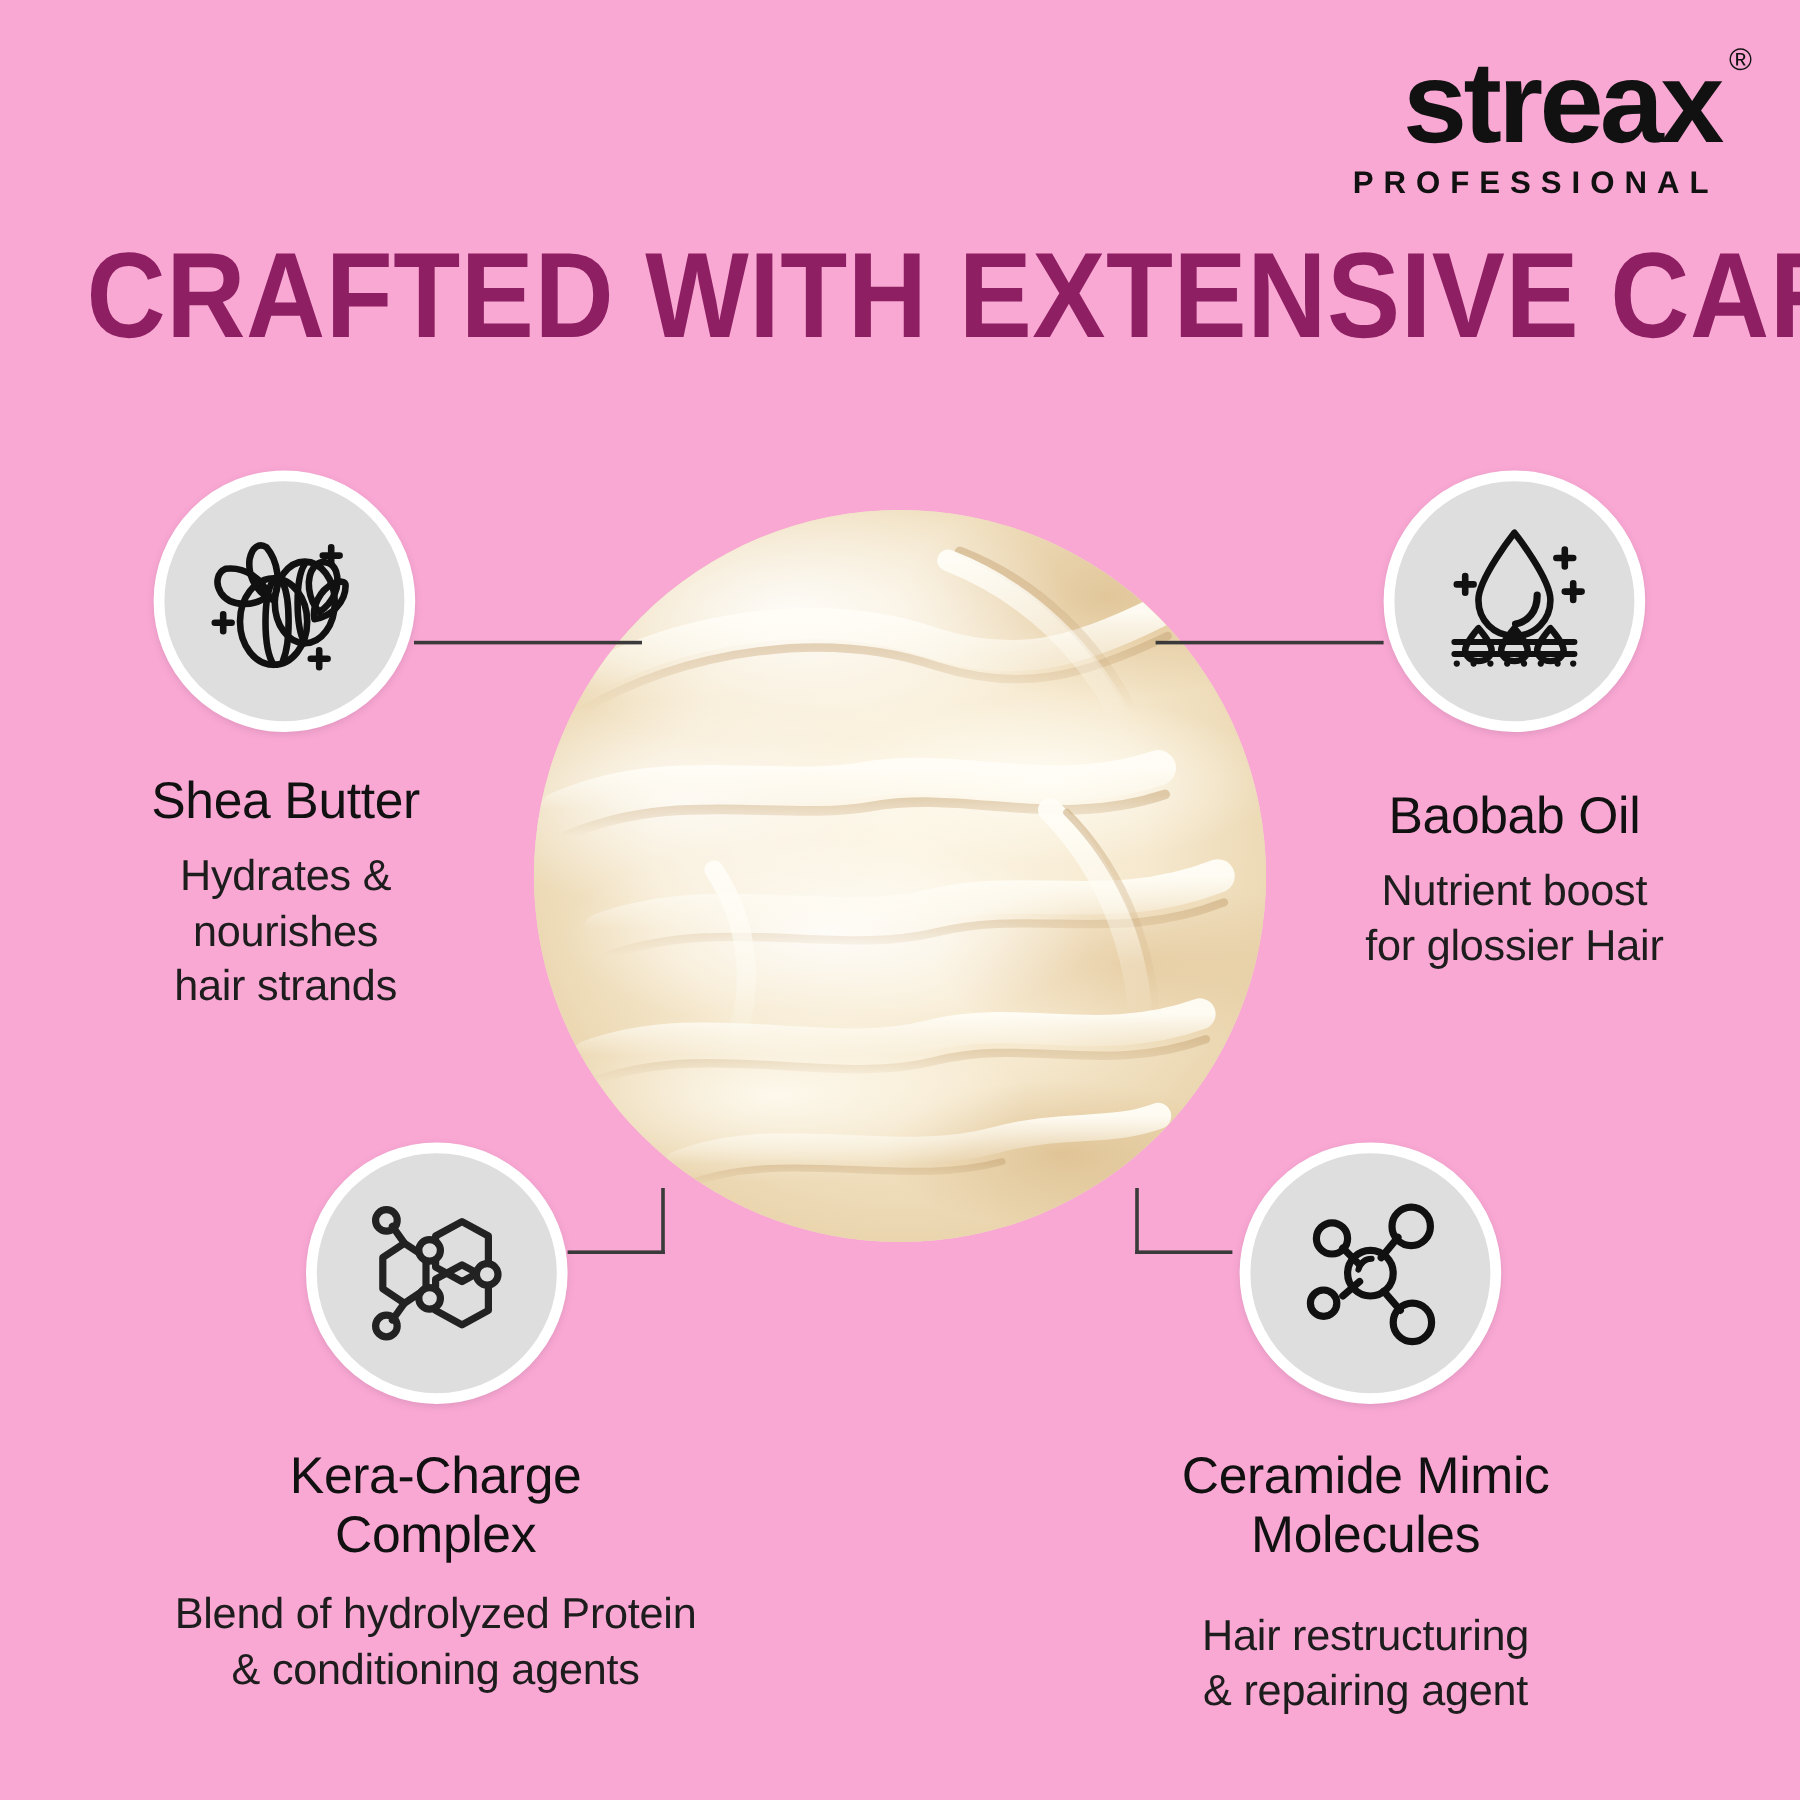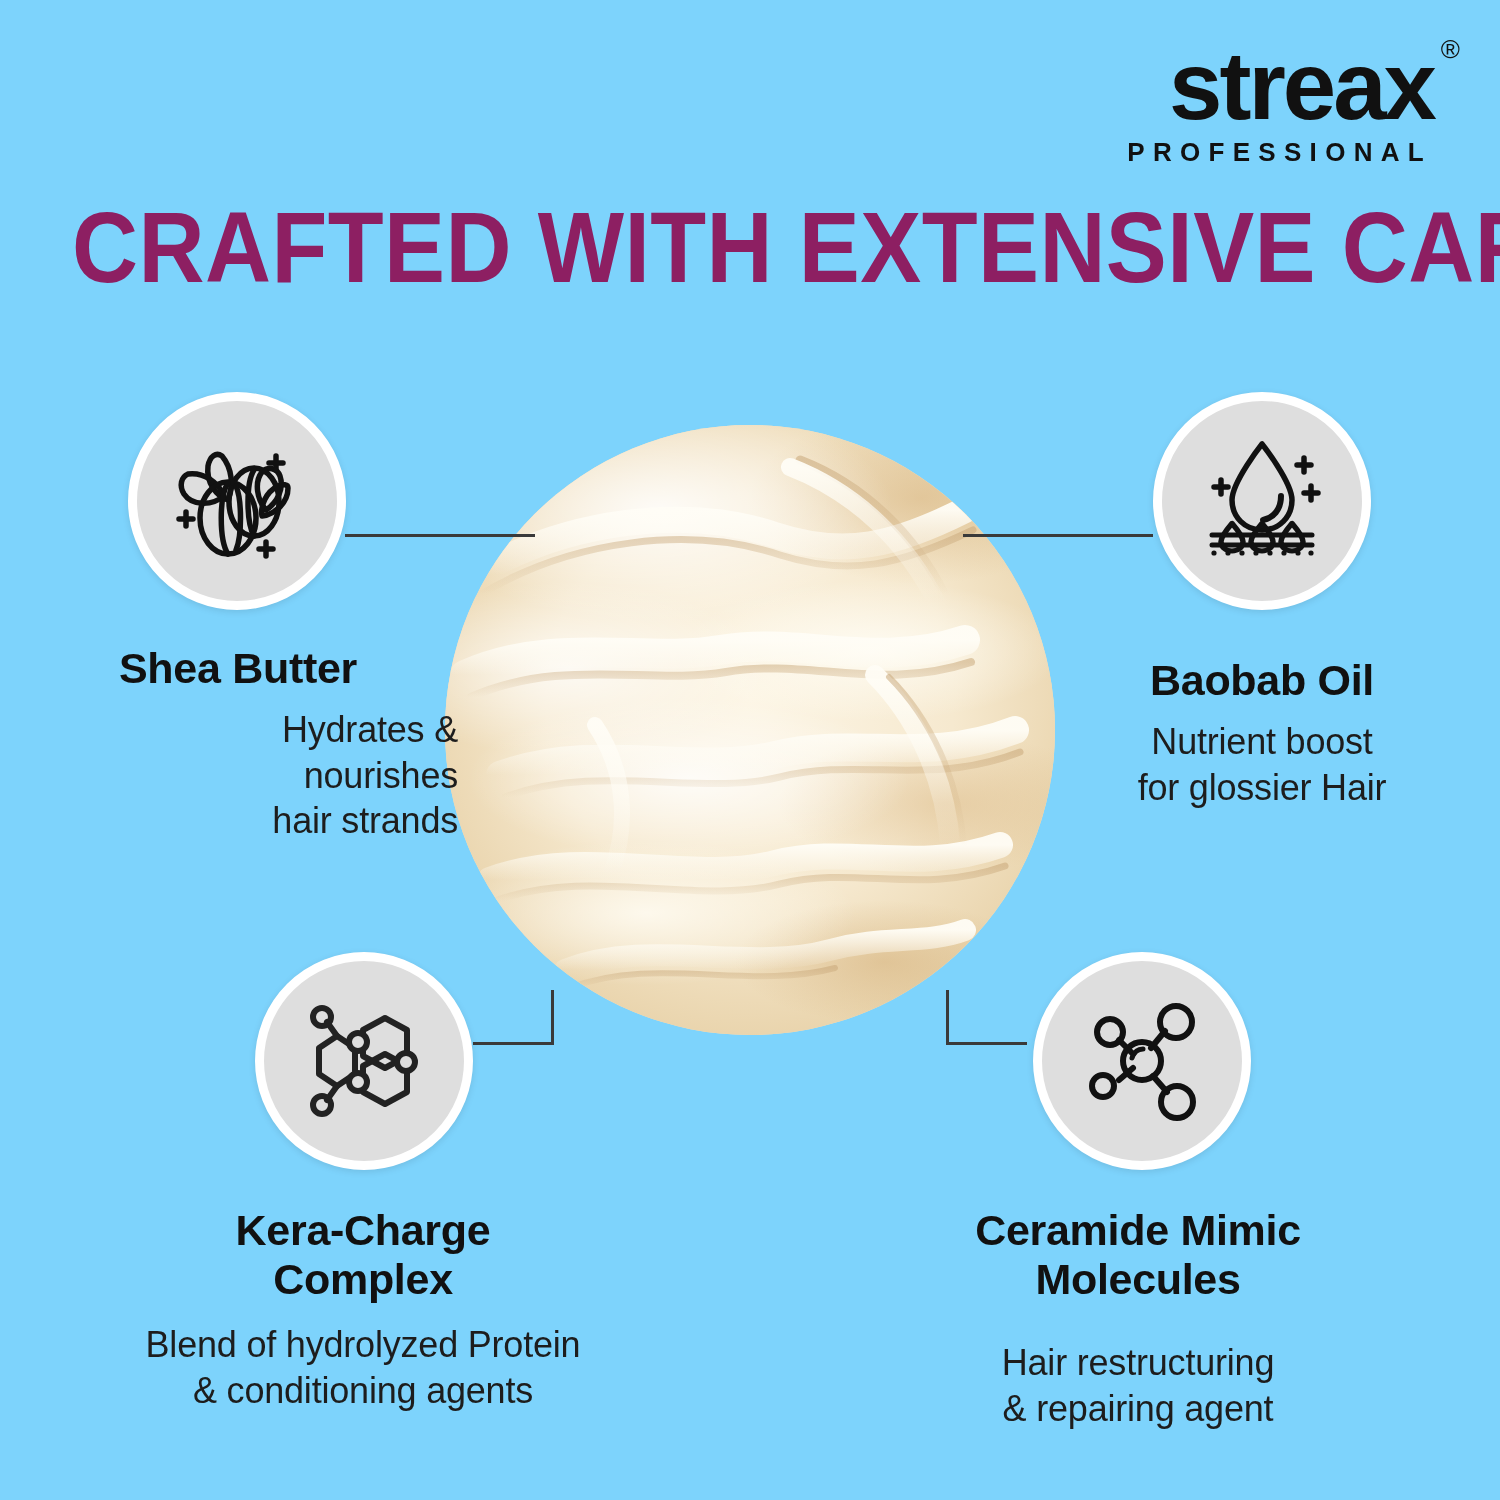--- a/index.html
+++ b/index.html
@@ -10,21 +10,21 @@
     width: 1500px;
     height: 1500px;
     background: #f4f4f4;
     font-family: "Liberation Sans", sans-serif;
     overflow: hidden;
   }
   #page {
     position: relative;
     width: 1500px;
     height: 1500px;
-    background: #7dd3fc;
+    background: #f9a8d4;
   }
 
   
   #brand-logo {
     position: absolute;
     top: 42px;
     right: 66px;
     text-align: right;
     line-height: 1;
   }
@@ -125,42 +125,42 @@
     box-sizing: border-box;
     box-shadow: 0 2px 7px rgba(0,0,0,0.10);
     display: flex;
     align-items: center;
     justify-content: center;
     margin: 0 auto;
   }
   .icon-badge svg { display: block; }
   .feature-title {
     font-family: "Liberation Sans", sans-serif;
-    font-weight: bold;
+    font-weight: normal;
     font-size: 43px;
     color: #111111;
     line-height: 1.14;
     letter-spacing: -0.3px;
     white-space: pre-line;
   }
   .feature-desc {
     font-family: "Liberation Sans", sans-serif;
     font-weight: normal;
     font-size: 36px;
     color: #1d1d1d;
     line-height: 1.27;
     letter-spacing: -0.2px;
     white-space: pre-line;
   }
 
   
   #feature-shea       { left: 18px;   top: 392px;  width: 440px; }
   #feature-shea .icon-badge   { margin-left: 110px; }
   #feature-shea .feature-title { margin-top: 34px; }
-  #feature-shea .feature-desc  { margin-top: 14px; text-align: right; }
+  #feature-shea .feature-desc  { margin-top: 14px; }
 
   #feature-baobab     { left: 1042px; top: 392px;  width: 440px; }
   #feature-baobab .icon-badge  { margin-left: 111px; }
   #feature-baobab .feature-title { margin-top: 46px; }
   #feature-baobab .feature-desc  { margin-top: 14px; }
 
   #feature-kera       { left: 48px;   top: 952px;  width: 630px; }
   #feature-kera .icon-badge    { margin-left: 207px; }
   #feature-kera .feature-title { margin-top: 36px; }
   #feature-kera .feature-desc  { margin-top: 18px; }

